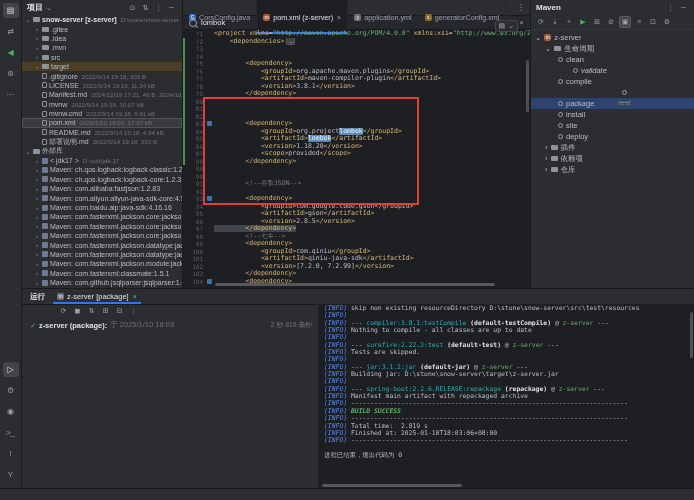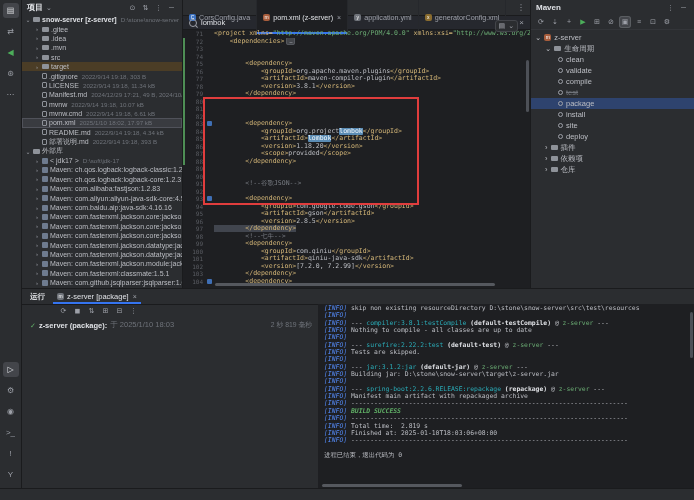--- a/index.html
+++ b/index.html
@@ -409,31 +409,31 @@
         <div class="mrow" style="padding-left: 14px;">
           <span class="chev">⌄</span>
           <span class="fico fld"></span>
           <span class="mlab">生命周期</span>
         </div>
         <div class="mrow" style="padding-left: 24px;">
           <span class="chev"></span>
           <span class="goal-dot"></span>
           <span class="mlab">clean</span>
         </div>
+        <div class="mrow" style="padding-left: 39px; font-style: italic;">
+          <span class="chev"></span>
+          <span class="goal-dot"></span>
+          <span class="mlab">validate</span>
+        </div>
         <div class="mrow" style="padding-left: 24px;">
           <span class="chev"></span>
           <span class="goal-dot"></span>
-          <span class="mlab">validate</span>
-        </div>
-        <div class="mrow" style="padding-left: 24px;">
-          <span class="chev"></span>
-          <span class="goal-dot"></span>
           <span class="mlab">compile</span>
         </div>
-        <div class="mrow dim" style="padding-left: 24px;">
+        <div class="mrow dim" style="padding-left: 24px; flex-direction: column;">
           <span class="chev"></span>
           <span class="goal-dot"></span>
           <span class="mlab">test</span>
         </div>
         <div class="mrow msel" style="padding-left: 24px;">
           <span class="chev"></span>
           <span class="goal-dot"></span>
           <span class="mlab">package</span>
         </div>
         <div class="mrow" style="padding-left: 24px;">

